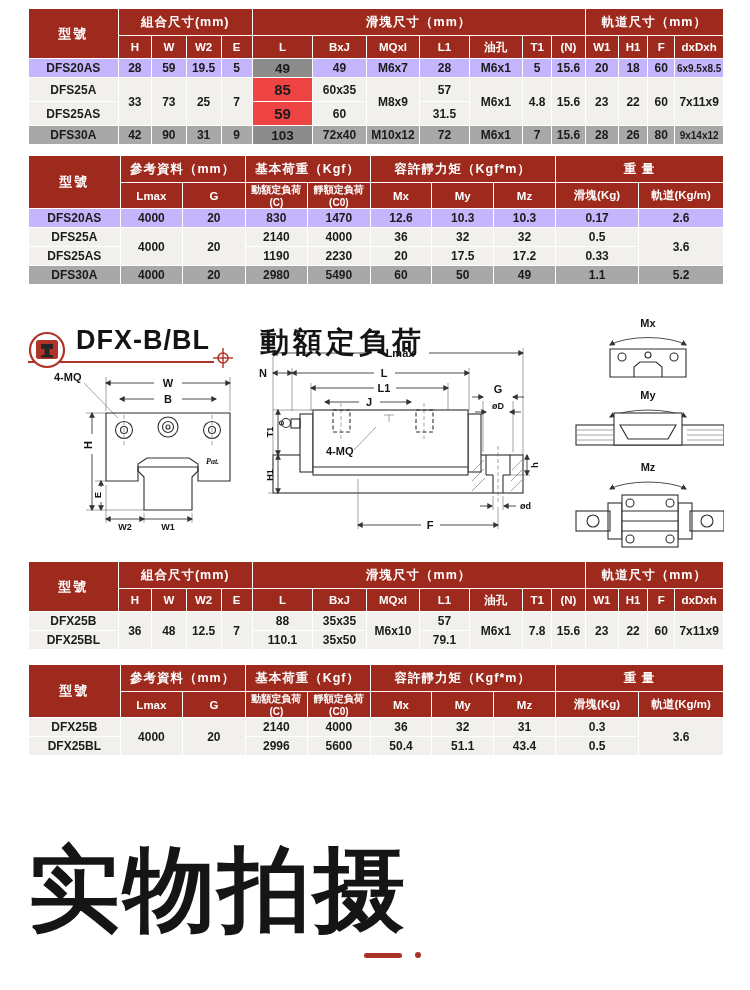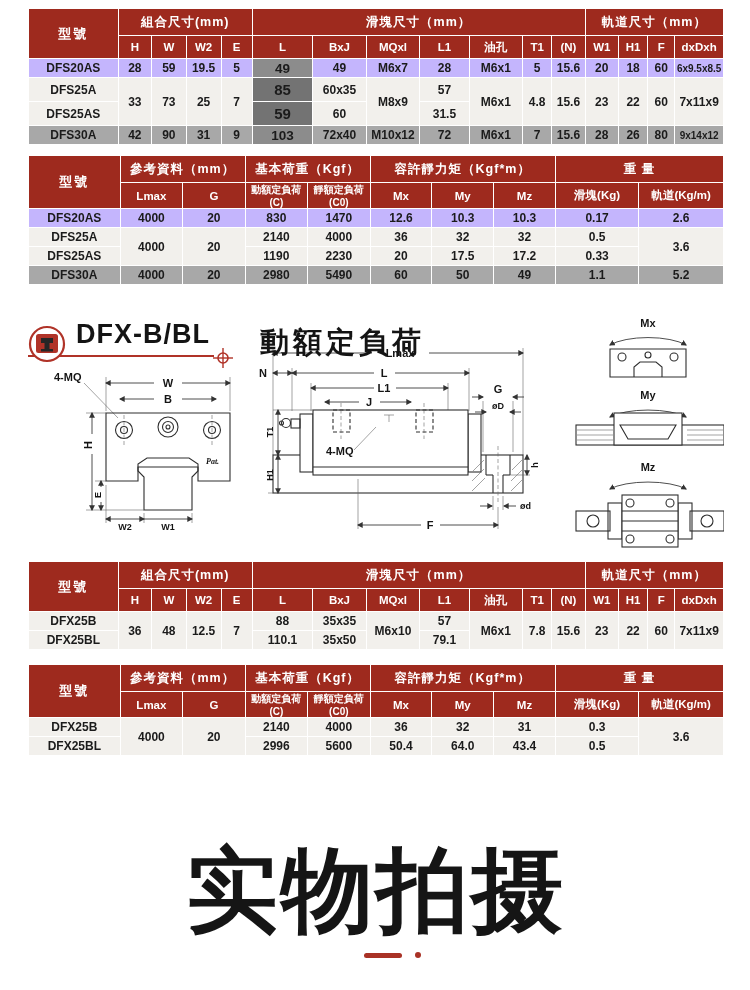--- a/index.html
+++ b/index.html
@@ -15,50 +15,50 @@
   .spec .group-h{font-size:12.5px;height:27px;letter-spacing:1px}
   .spec .col-h{font-size:11.5px;height:23px}
   .spec .col-h.tiny{font-size:10px;letter-spacing:0}
   .spec .model-h{font-size:13px;letter-spacing:2px}
   .spec tbody th.model-cell{font-size:12px;font-weight:700;height:19px}
   .spec tbody td{font-size:12px;font-weight:700;height:19px;padding:1px 0}
   .row-gray th,.row-gray td{background:#c4b5fd}
   .row-gray2 th,.row-gray2 td{background:#a8a8a8}
   .row-light th,.row-light td{background:#f2f0ec}
   .spec td.dark{background:#8c8c8c;font-size:13.5px}
-  .spec td.white{background:#737373;font-size:15px;height:24px}
+  .spec td.white{background:#ef4444;font-size:15px;height:24px}
   .spec td.small{font-size:10px}
   .t1{margin-top:0}
   .t2{margin-top:10px}
   .t3{margin-top:10px}
   .t4{margin-top:14px}
 
   
   .diagram-region{position:relative;margin-top:30px;height:236px}
   .diagram-svg{position:absolute;left:0;top:0;width:696px;height:236px}
-  .sec-head{position:absolute;top:4px;left:0;display:flex;align-items:flex-start;z-index:2}
+  .sec-head{position:absolute;top:4px;left:0;display:flex;align-items:flex-end;z-index:2}
   .sec-rule{display:flex;align-items:center;border-bottom:2px solid #b03328;padding:0 4px 3px 0}
   .sec-icon{width:38px;height:38px;margin-bottom:-17px}
   .sec-title{font-size:27px;font-weight:700;color:#141414;margin-left:10px;letter-spacing:1px;padding-bottom:2px}
   .crosshair{align-self:flex-end;margin-left:-2px;margin-bottom:-10px}
   .sec-subtitle{font-size:29px;font-weight:900;color:#141414;margin-left:26px;margin-top:4px;letter-spacing:4px}
 
   svg .draw{stroke:#2e2e2e;stroke-width:1.1;fill:none}
   svg .drawf{stroke:#2e2e2e;stroke-width:1.1;fill:#fff}
   svg .dim{stroke:#3a3a3a;stroke-width:0.9;fill:none}
   svg .thin{stroke:#666;stroke-width:0.6;fill:none}
   svg .dsh{stroke-dasharray:4 2.5}
   svg .lbl{font:700 11px "Liberation Sans",sans-serif;fill:#141414}
   svg .lbs{font:700 9px "Liberation Sans",sans-serif;fill:#141414}
   svg .lbi{font:italic 700 8px "Liberation Serif",serif;fill:#141414}
 
   
   .note{margin-top:9px;font-size:12.5px;font-weight:700;color:#111;letter-spacing:0.5px}
   .photo-head{margin-top:88px}
-  .photo-title{font-size:92px;font-weight:900;text-align:center;color:#151515;letter-spacing:3px;line-height:1;font-family:Liberation Sans, sans-serif}
+  .photo-title{font-size:92px;font-weight:900;color:#151515;letter-spacing:3px;line-height:1;font-family:Liberation Serif, serif}
   .accent{display:flex;justify-content:center;align-items:center;gap:13px;margin-top:16px;transform:translateX(16px)}
   .accent .dash{width:38px;height:5px;border-radius:3px;background:#a93226}
   .accent .dot{width:6px;height:6px;border-radius:50%;background:#a93226}
 </style>
 </head>
 <body>
 
 <div class="page">
   <div class="content">
 
@@ -582,21 +582,21 @@
               <td>32</td>
               <td>31</td>
               <td>0.3</td>
               <td rowspan="2">3.6</td>
             </tr>
             <tr class="row-light">
               <th class="model-cell">DFX25BL</th>
               <td>2996</td>
               <td>5600</td>
               <td>50.4</td>
-              <td>64.0</td>
+              <td>51.1</td>
               <td>43.4</td>
               <td>0.5</td>
             </tr>
           </tbody>
         </table>
       </div>
 
 
     <div class="photo-head">
       <h1 class="photo-title">实物拍摄</h1>

